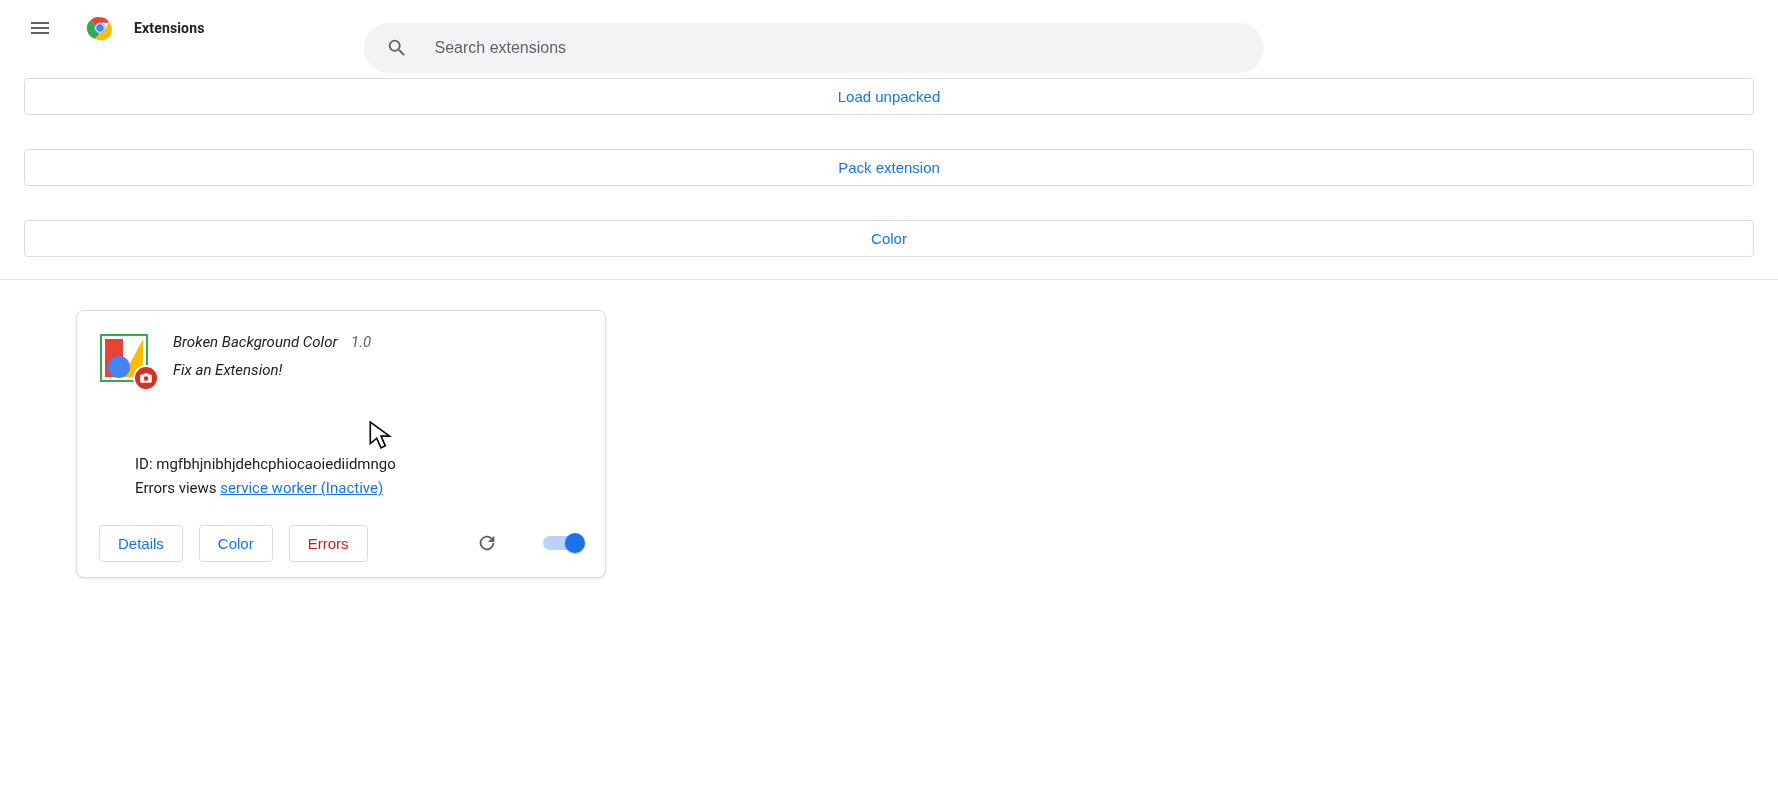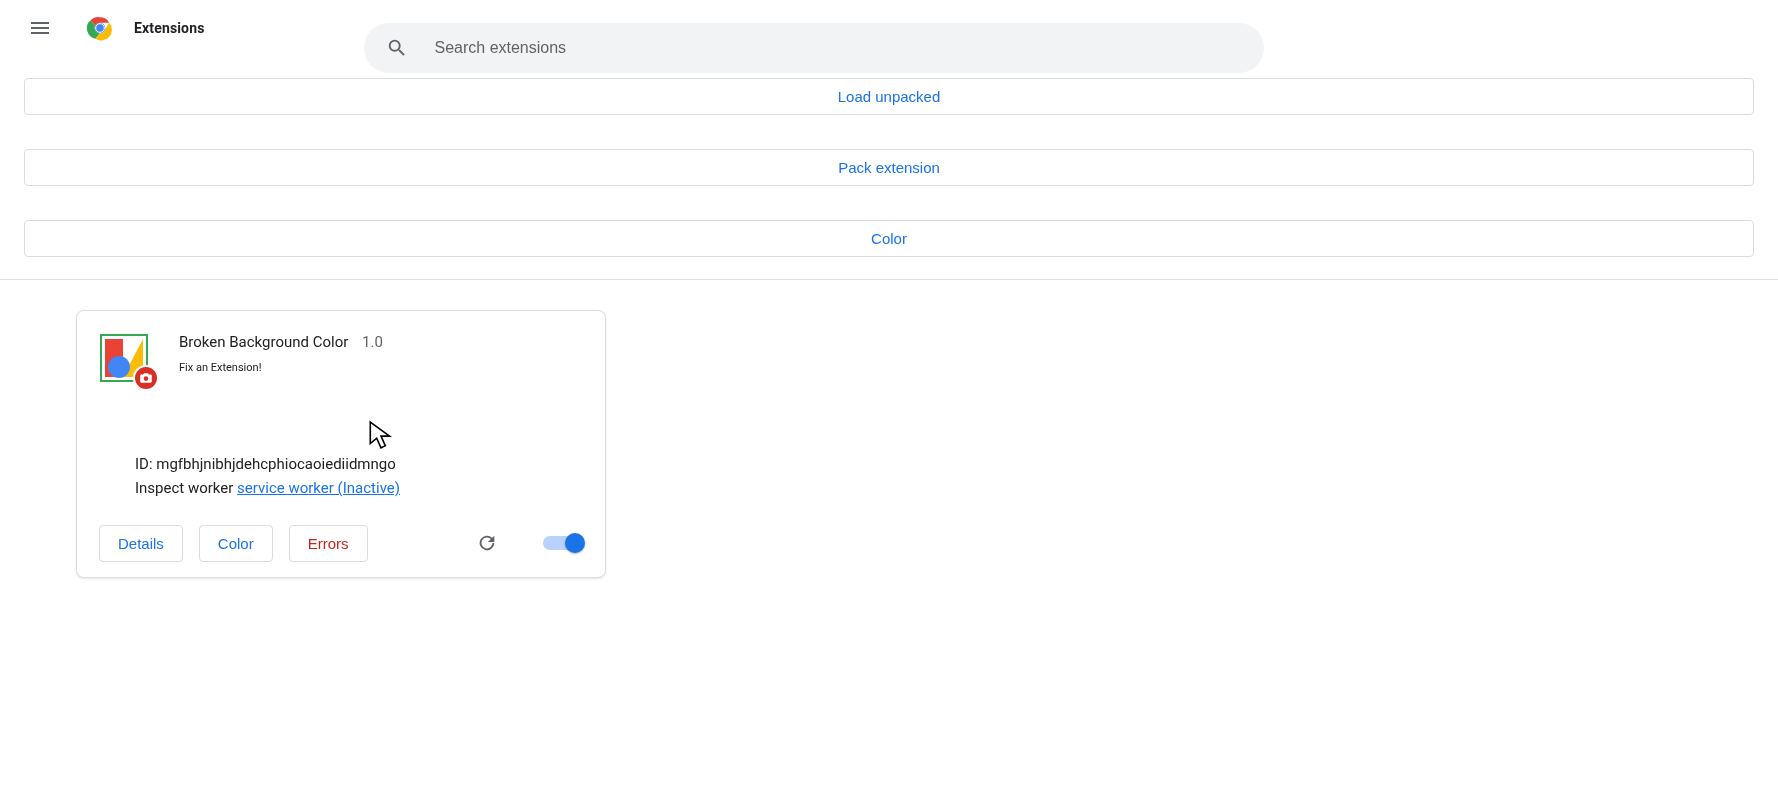--- a/index.html
+++ b/index.html
@@ -46,32 +46,32 @@
   }
   .outline-btn.red{color:var(--red);}
 
   
   .content{padding:30px 76px;}
   .ext-card{
     width:530px;border:1px solid var(--card-border);border-radius:8px;
     box-shadow:0 1px 2px rgba(60,64,67,.08),0 1px 3px rgba(60,64,67,.06);
     padding:22px 22px 14px 22px;position:relative;background:#fff;
   }
-  .card-top{display:flex;gap:30px;}
+  .card-top{display:flex;gap:24px;font-style:italic;}
   .ext-icon-wrap{position:relative;width:50px;height:50px;}
   .badge-cam{
     position:absolute;right:-10px;bottom:-8px;width:26px;height:26px;
     border-radius:50%;background:#d93025;display:flex;align-items:center;justify-content:center;
     border:2px solid #fff;
   }
   .card-top .text{flex:1;min-width:0;}
   .title-line{font-size:15px;margin-bottom:10px;}
   .ext-name{color:var(--text);}
   .ext-version{color:var(--muted);margin-left:10px;}
-  .ext-desc{font-size:11px;color:var(--text);}
+  .ext-desc{font-size:15px;color:var(--text);}
 
   .meta{margin-top:72px;font-size:15px;color:var(--text);margin-left:36px;}
   .meta-line{margin-bottom:6px;}
   .sw-link{color:var(--blue);text-decoration:underline;cursor:pointer;}
 
   .card-footer{
     display:flex;align-items:center;justify-content:space-between;gap:16px;margin-top:26px;
   }
   .footer-spacer{flex:1;}
   .reload-btn{
@@ -146,21 +146,21 @@
       </div>
     </div>
 
     <div class="meta">
       <div class="meta-line">
         <span>ID:</span>
         <span> </span>
         <span>mgfbhjnibhjdehcphiocaoiediidmngo</span>
       </div>
       <div class="meta-line">
-        <span>Inspect worker</span>
+        <span>Errors views</span>
         <span> </span>
         <a class="sw-link">service worker (Inactive)</a>
       </div>
     </div>
 
     <div class="card-footer">
       <button class="outline-btn">Details</button>
       <button class="outline-btn">Color</button>
       <button class="outline-btn red">Errors</button>
       <div class="footer-spacer"></div>

